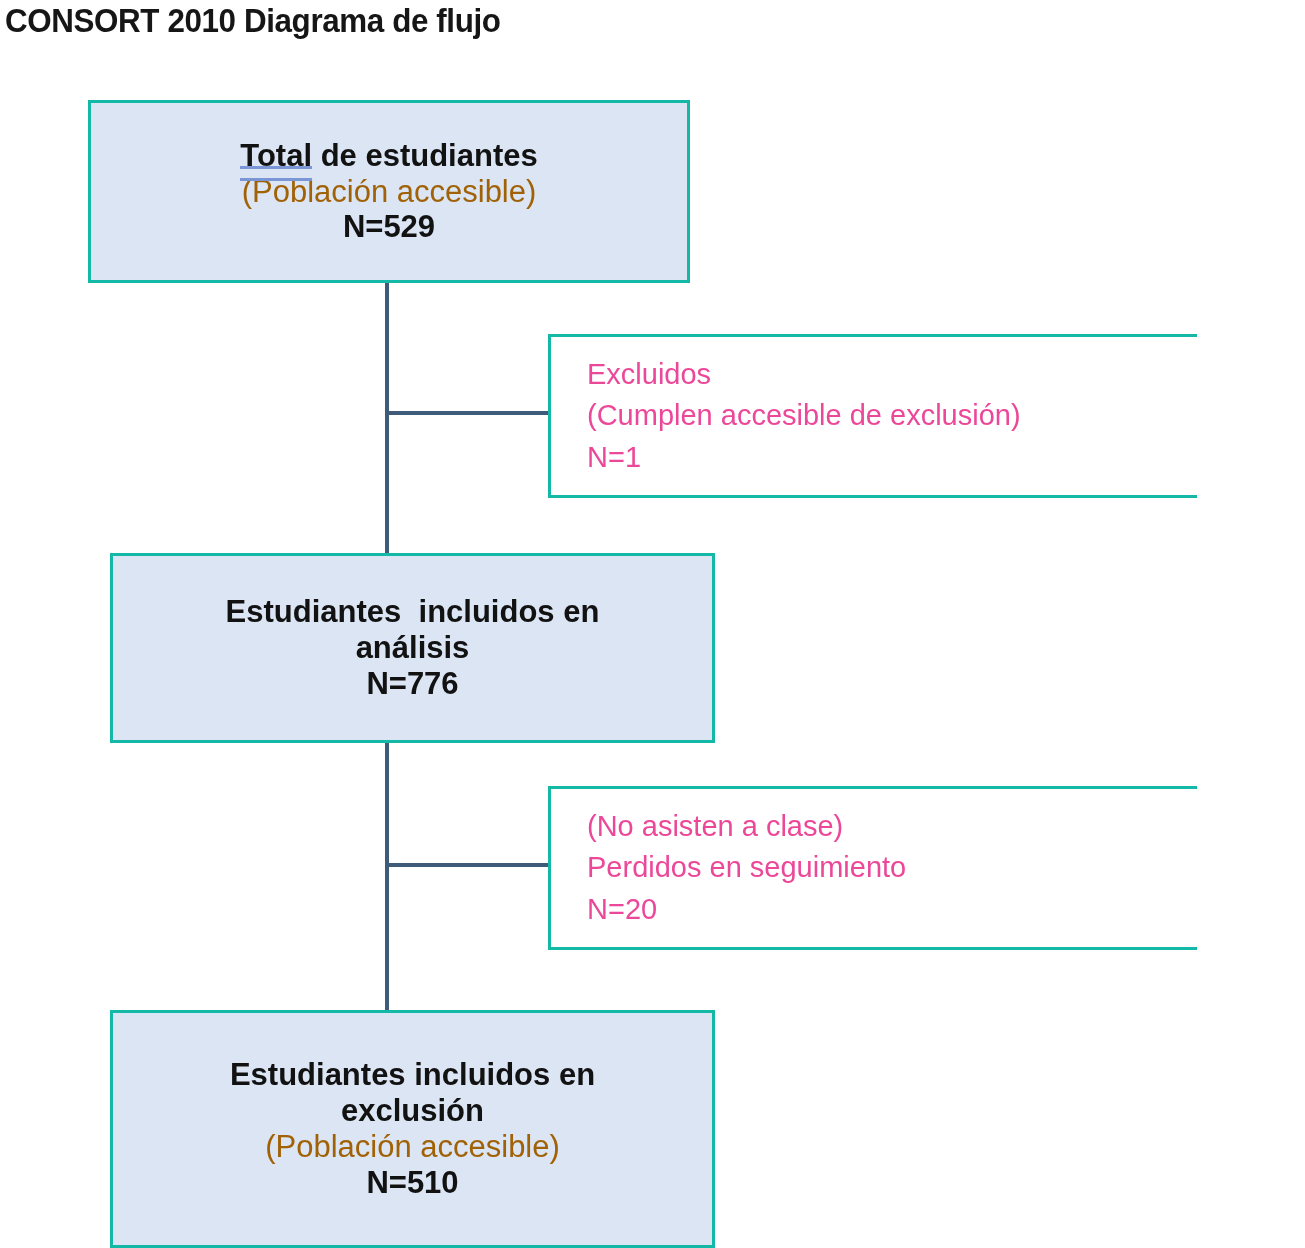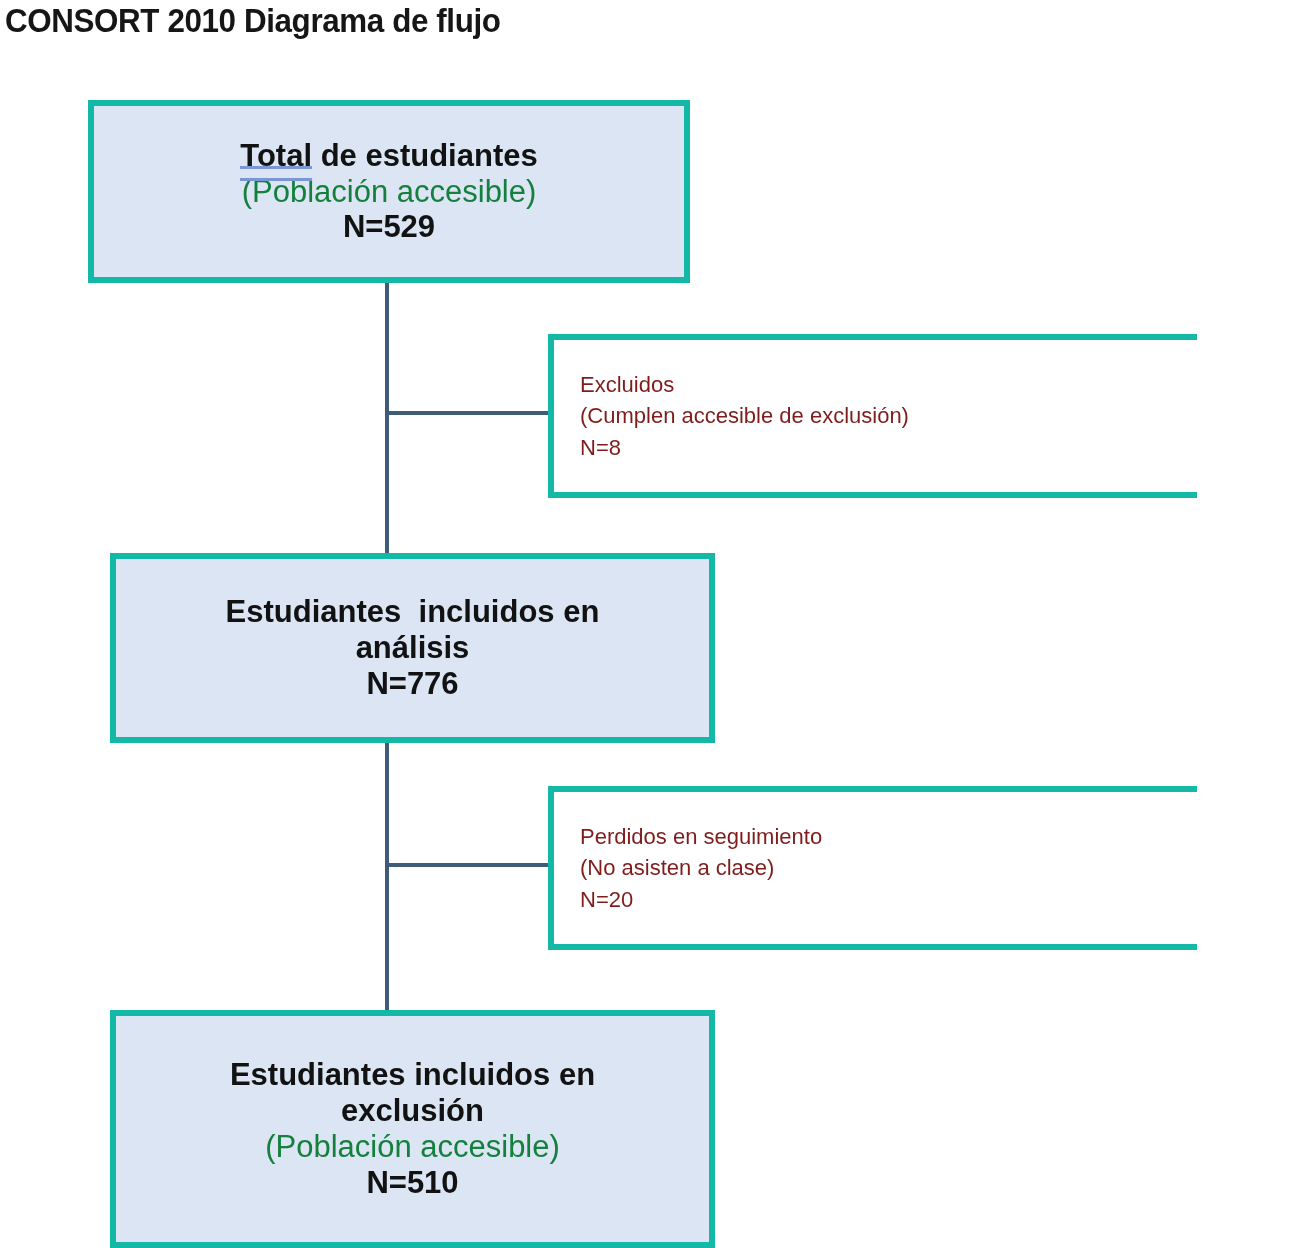--- a/index.html
+++ b/index.html
@@ -44,21 +44,21 @@
     top: 0;
     width: 1305px;
     height: 1248px;
     pointer-events: none;
   }
 
   
   .node-box {
     position: absolute;
     box-sizing: border-box;
-    border: 6px solid #14b8a6;
+    border: 3px solid #14b8a6;
     display: flex;
     flex-direction: column;
     justify-content: center;
   }
   .node-box.primary {
     background: #dbe5f3;
     align-items: center;
     text-align: center;
   }
   .node-box.side {
@@ -75,29 +75,29 @@
   .primary .line {
     font-size: 31px;
     line-height: 1.16;
     color: #121212;
   }
   .primary .line.bold {
     font-weight: bold;
   }
   .primary .line.regular {
     font-weight: normal;
-    color: #15803d;
+    color: #a16207;
   }
 
   .side .line {
-    font-size: 22px;
+    font-size: 29px;
     line-height: 1.42;
     font-weight: normal;
-    color: #7f1d1d;
-    padding-left: 26px;
+    color: #ec4899;
+    padding-left: 36px;
   }
 
   
   .grammar-underline {
     position: relative;
     display: inline-block;
   }
   .grammar-underline::after {
     content: "";
     position: absolute;
@@ -136,32 +136,32 @@
 
   <div class="node-box primary" id="box-total">
     <span class="line bold"><span class="grammar-underline">Total</span><span> de estudiantes</span></span>
     <span class="line regular">(Población accesible)</span>
     <span class="line bold">N=529</span>
   </div>
 
   <div class="node-box side" id="box-excluidos">
     <span class="line">Excluidos</span>
     <span class="line">(Cumplen accesible de exclusión)</span>
-    <span class="line">N=8</span>
+    <span class="line">N=1</span>
   </div>
 
   <div class="node-box primary" id="box-formacion">
     <span class="line bold">Estudiantes  incluidos en</span>
     <span class="line bold">análisis</span>
     <span class="line bold">N=776</span>
   </div>
 
   <div class="node-box side" id="box-perdidos">
+    <span class="line">(No asisten a clase)</span>
     <span class="line">Perdidos en seguimiento</span>
-    <span class="line">(No asisten a clase)</span>
     <span class="line">N=20</span>
   </div>
 
   <div class="node-box primary" id="box-analisis">
     <span class="line bold">Estudiantes incluidos en</span>
     <span class="line bold">exclusión</span>
     <span class="line regular">(Población accesible)</span>
     <span class="line bold">N=510</span>
   </div>
 

